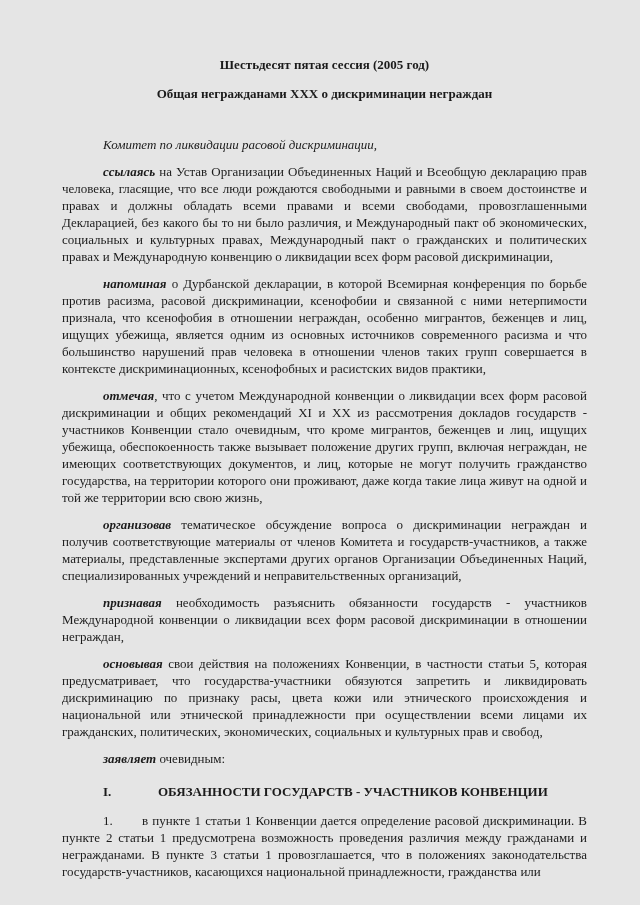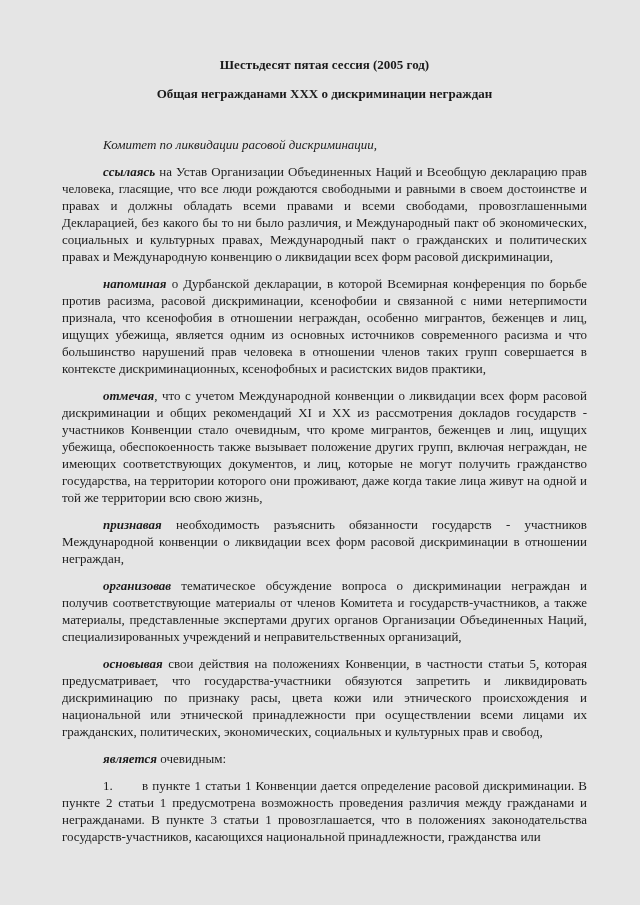--- a/index.html
+++ b/index.html
@@ -80,25 +80,26 @@
     <p class="title title-main">Общая негражданами XXX о дискриминации неграждан</p>
 
     <p class="committee">Комитет по ликвидации расовой дискриминации,</p>
 
     <p class="para"><span class="lead">ссылаясь</span><span> на Устав Организации Объединенных Наций и Всеобщую декларацию прав человека, гласящие, что все люди рождаются свободными и равными в своем достоинстве и правах и должны обладать всеми правами и всеми свободами, провозглашенными Декларацией, без какого бы то ни было различия, и Международный пакт об экономических, социальных и культурных правах, Международный пакт о гражданских и политических правах и Международную конвенцию о ликвидации всех форм расовой дискриминации,</span></p>
 
     <p class="para"><span class="lead">напоминая</span><span> о Дурбанской декларации, в которой Всемирная конференция по борьбе против расизма, расовой дискриминации, ксенофобии и связанной с ними нетерпимости признала, что ксенофобия в отношении неграждан, особенно мигрантов, беженцев и лиц, ищущих убежища, является одним из основных источников современного расизма и что большинство нарушений прав человека в отношении членов таких групп совершается в контексте дискриминационных, ксенофобных и расистских видов практики,</span></p>
 
     <p class="para"><span class="lead">отмечая</span><span>, что с учетом Международной конвенции о ликвидации всех форм расовой дискриминации и общих рекомендаций XI и XX из рассмотрения докладов государств - участников Конвенции стало очевидным, что кроме мигрантов, беженцев и лиц, ищущих убежища, обеспокоенность также вызывает положение других групп, включая неграждан, не имеющих соответствующих документов, и лиц, которые не могут получить гражданство государства, на территории которого они проживают, даже когда такие лица живут на одной и той же территории всю свою жизнь,</span></p>
 
+    <p class="para"><span class="lead">организовав</span><span> тематическое обсуждение вопроса о дискриминации неграждан и получив соответствующие материалы от членов Комитета и государств-участников, а также материалы, представленные экспертами других органов Организации Объединенных Наций, специализированных учреждений и неправительственных организаций,</span></p>
+
     <p class="para"><span class="lead">признавая</span><span> необходимость разъяснить обязанности государств - участников Международной конвенции о ликвидации всех форм расовой дискриминации в отношении неграждан,</span></p>
-
-    <p class="para"><span class="lead">организовав</span><span> тематическое обсуждение вопроса о дискриминации неграждан и получив соответствующие материалы от членов Комитета и государств-участников, а также материалы, представленные экспертами других органов Организации Объединенных Наций, специализированных учреждений и неправительственных организаций,</span></p>
 
     <p class="para"><span class="lead">основывая</span><span> свои действия на положениях Конвенции, в частности статьи 5, которая предусматривает, что государства-участники обязуются запретить и ликвидировать дискриминацию по признаку расы, цвета кожи или этнического происхождения и национальной или этнической принадлежности при осуществлении всеми лицами их гражданских, политических, экономических, социальных и культурных прав и свобод,</span></p>
 
-    <p class="para"><span class="lead">является</span><span> очевидным:</span></p>
+    <p class="para"><span class="lead">заявляет</span><span> очевидным:</span></p>
 
+    <p class="section-heading"><span class="sec-num">I.</span><span>ОБЯЗАННОСТИ ГОСУДАРСТВ - УЧАСТНИКОВ КОНВЕНЦИИ</span></p>
 
     <p class="numbered"><span class="para-num">1.</span><span>в пункте 1 статьи 1 Конвенции дается определение расовой дискриминации. В пункте 2 статьи 1 предусмотрена возможность проведения различия между гражданами и негражданами. В пункте 3 статьи 1 провозглашается, что в положениях законодательства государств-участников, касающихся национальной принадлежности, гражданства или</span></p>
 
   </div>
 </div>
 
 </body></html>

